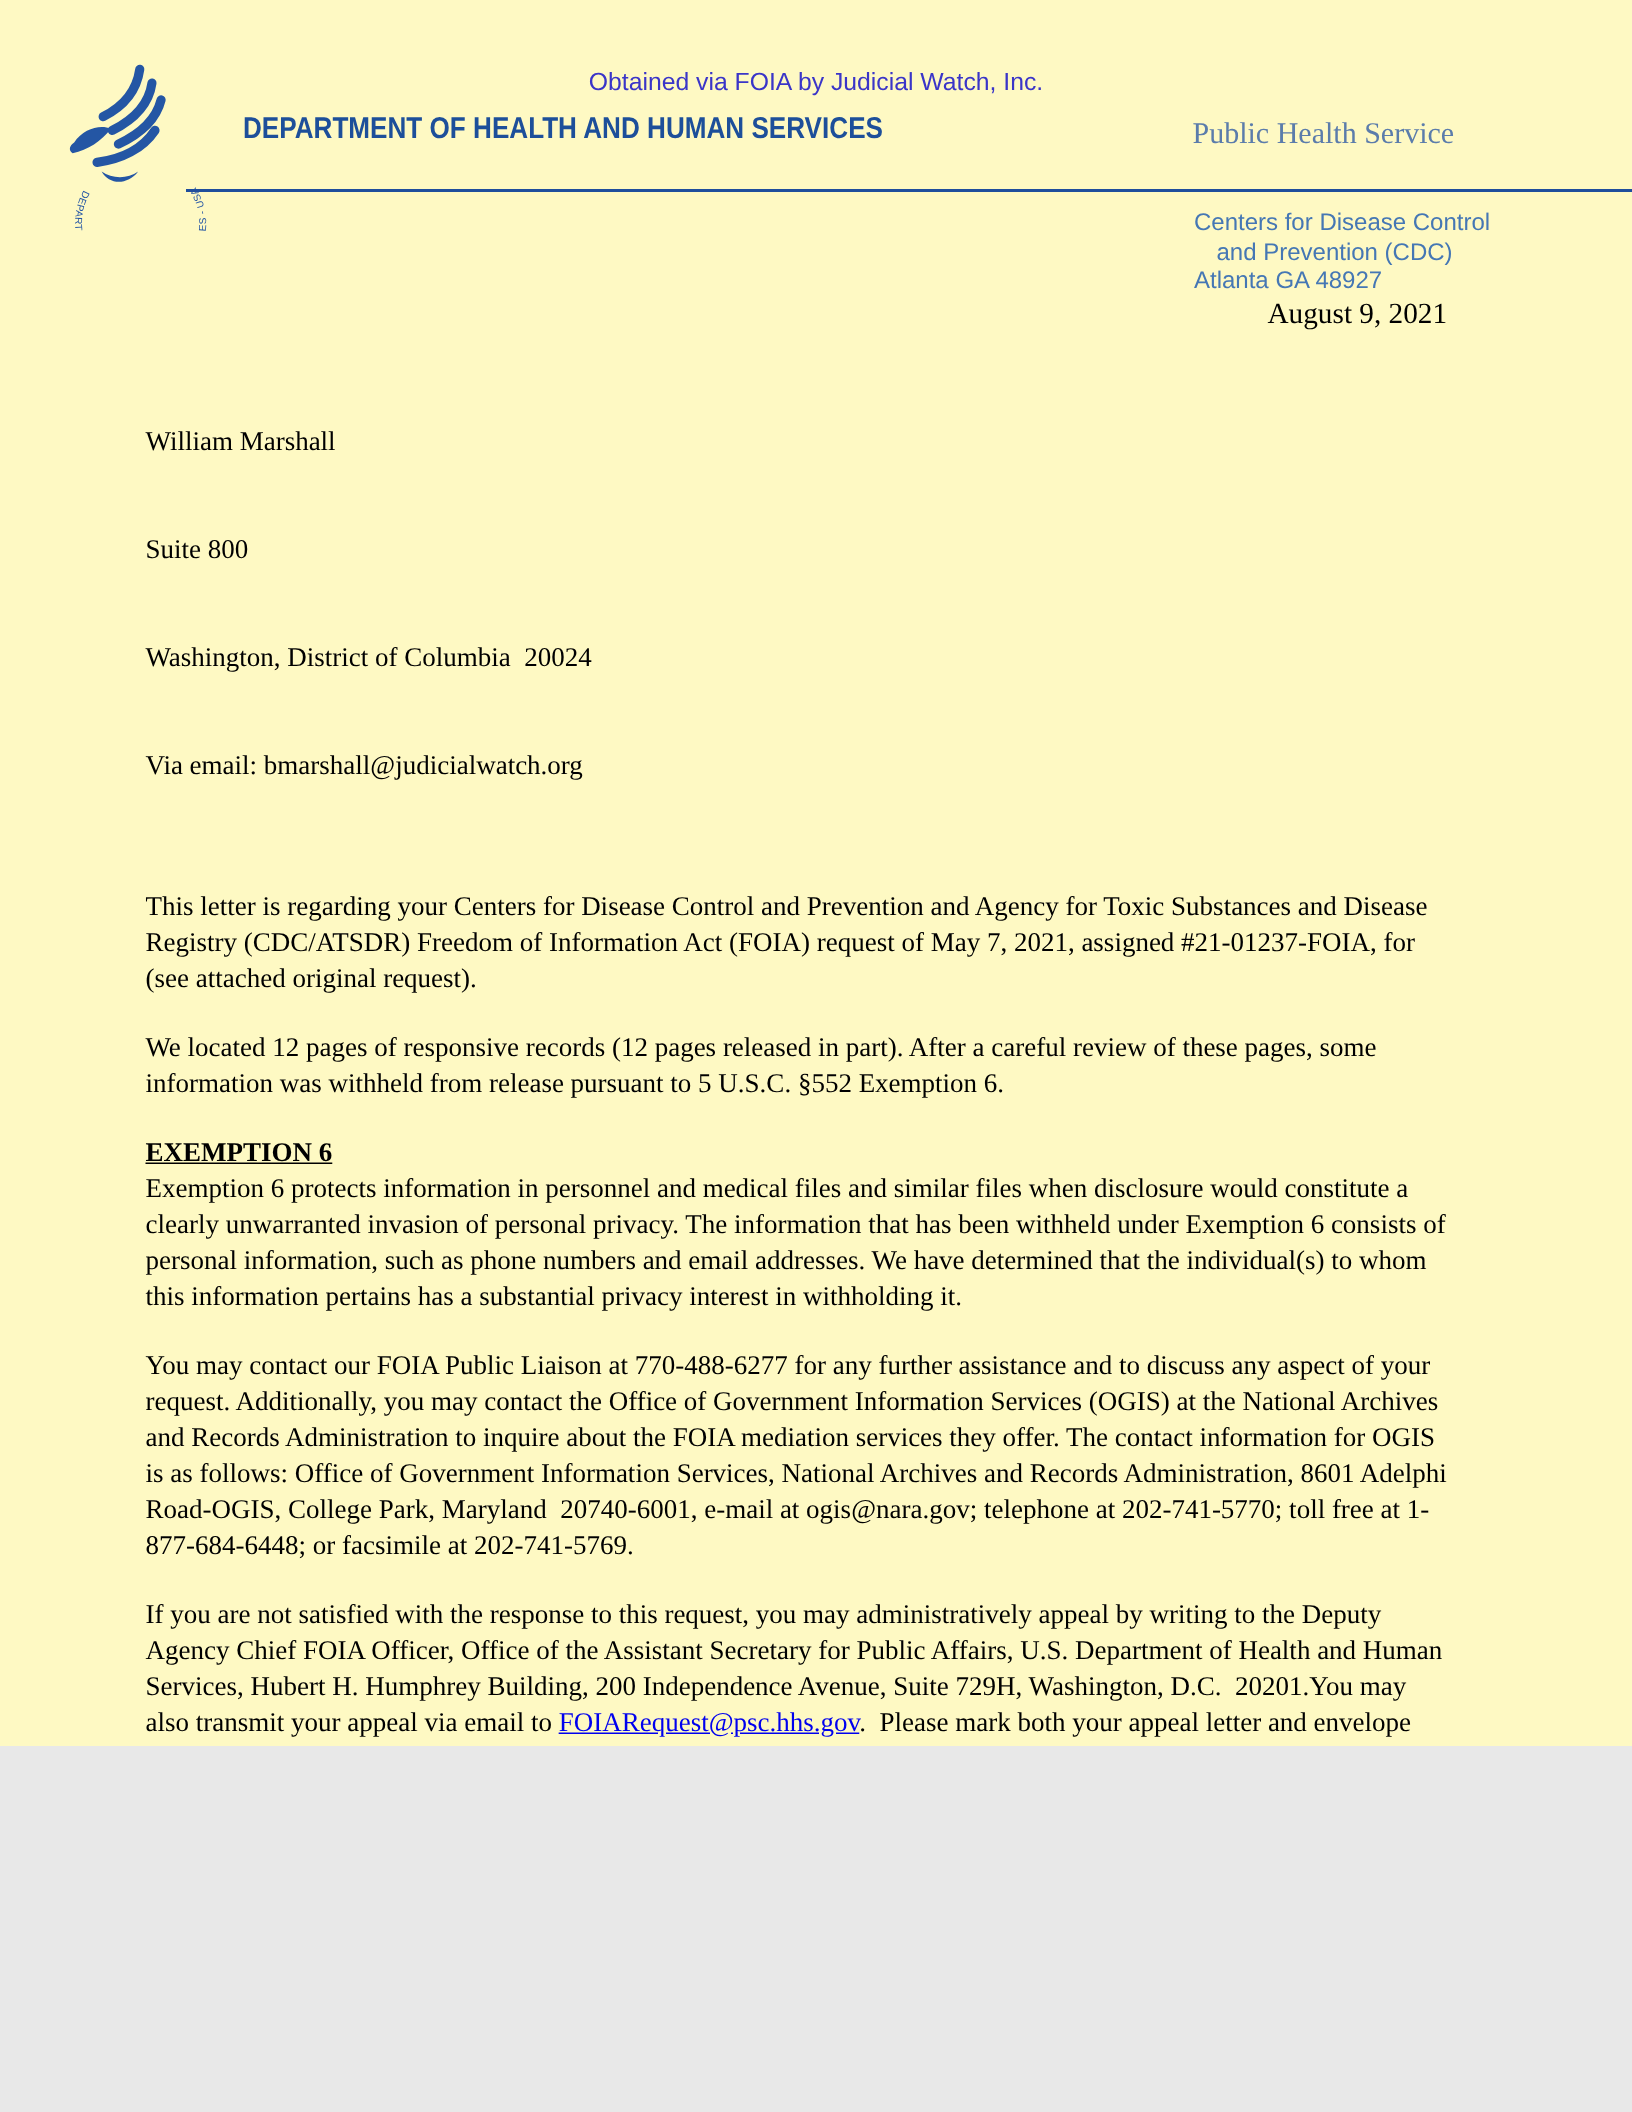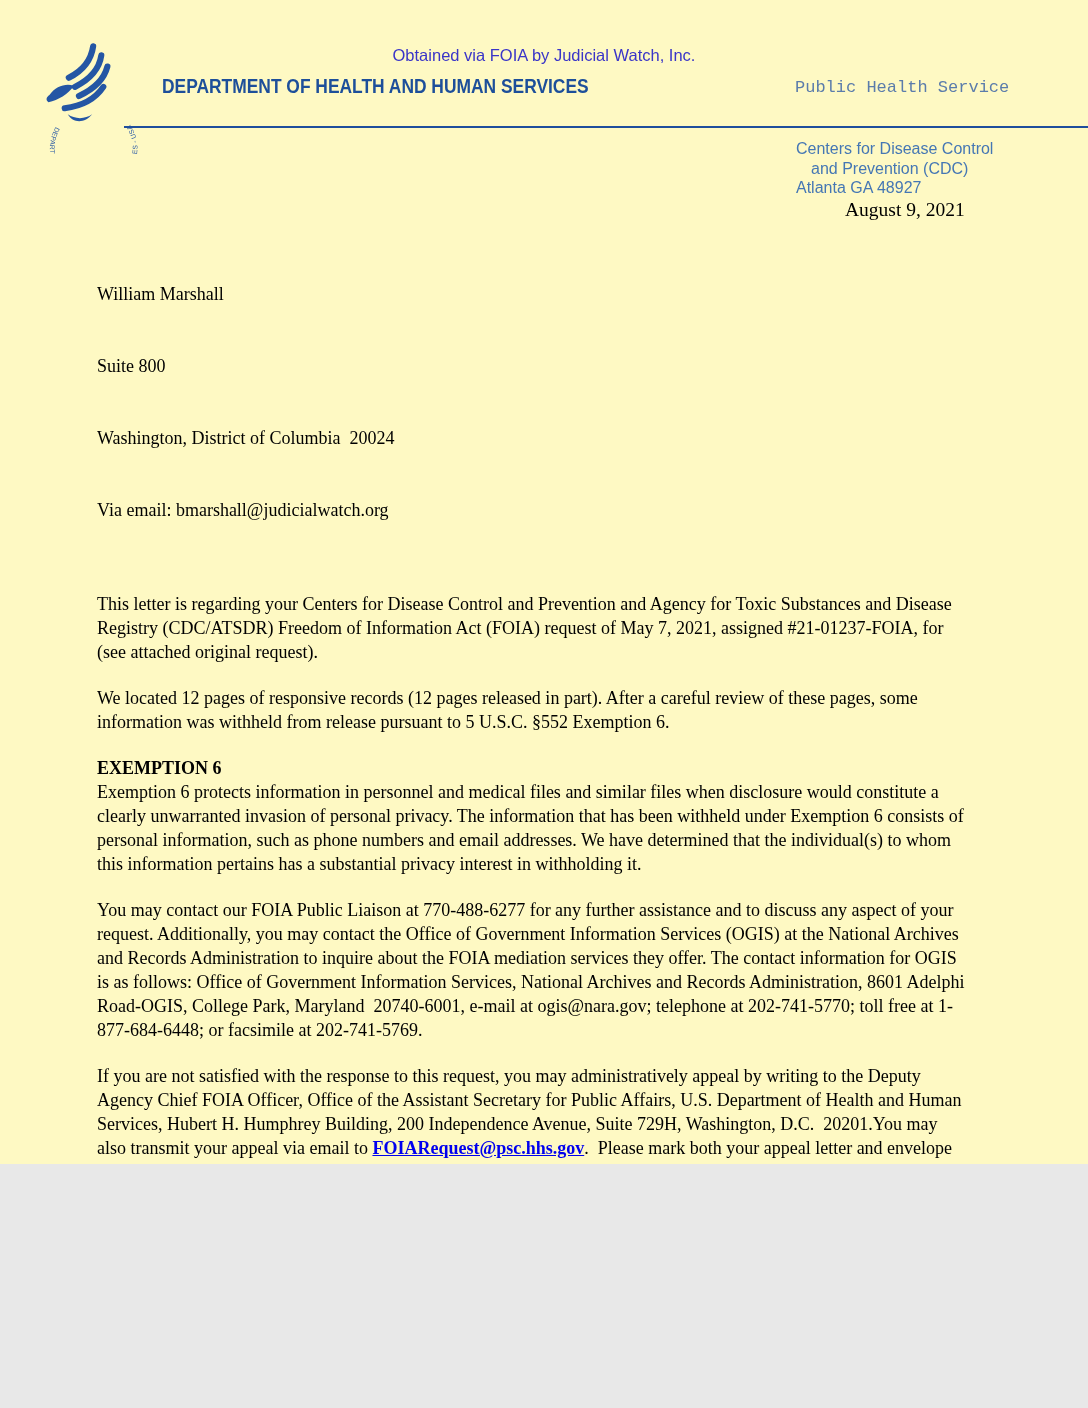--- a/index.html
+++ b/index.html
@@ -33,22 +33,22 @@
     font-weight: bold;
     font-size: 20px;
     color: #1d4f9a;
     white-space: nowrap;
     transform: scaleX(0.87);
     transform-origin: left center;
   }
   .phs {
     position: absolute;
     top: 78px; left: 795px;
-    font-family: Liberation Mono, monospace;
-    font-size: 17px;
+    font-family: Liberation Serif, serif;
+    font-size: 20px;
     color: #5b7cab;
   }
   .rule {
     position: absolute;
     top: 126px; left: 124px; right: 0;
     height: 2px;
     background: #1f4e9c;
   }
   .agency-block {
     position: absolute;
@@ -72,22 +72,23 @@
     font-size: 18px;
     line-height: 24px;
   }
   .block { margin: 0 0 22px 0; white-space: pre-wrap; }
   .recipient div { white-space: pre-wrap; }
   .exemption-heading {
     font-size: 18px;
     line-height: 24px;
     margin: 0;
     font-weight: bold;
+    text-decoration: underline;
   }
-  .email-link { color: #0000ee; text-decoration: underline; cursor: pointer; font-weight: bold; }
+  .email-link { color: #0000ee; text-decoration: underline; cursor: pointer; }
   .ring-text {
     font-family: "Liberation Sans", sans-serif;
     font-size: 6.6px;
     letter-spacing: 0.3px;
     fill: #2456a4;
   }
 </style>
 </head>
 <body>
 

